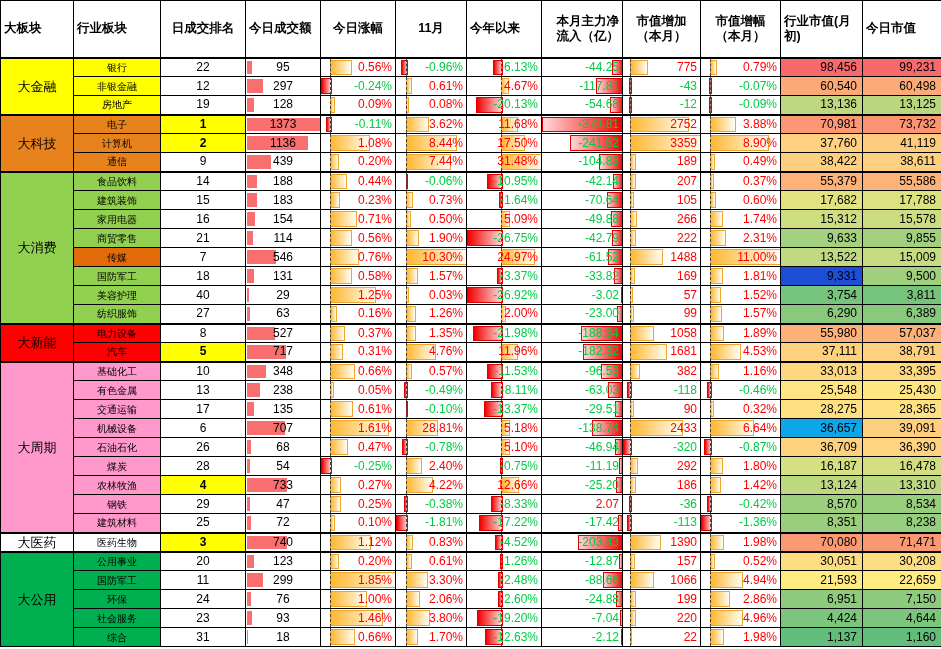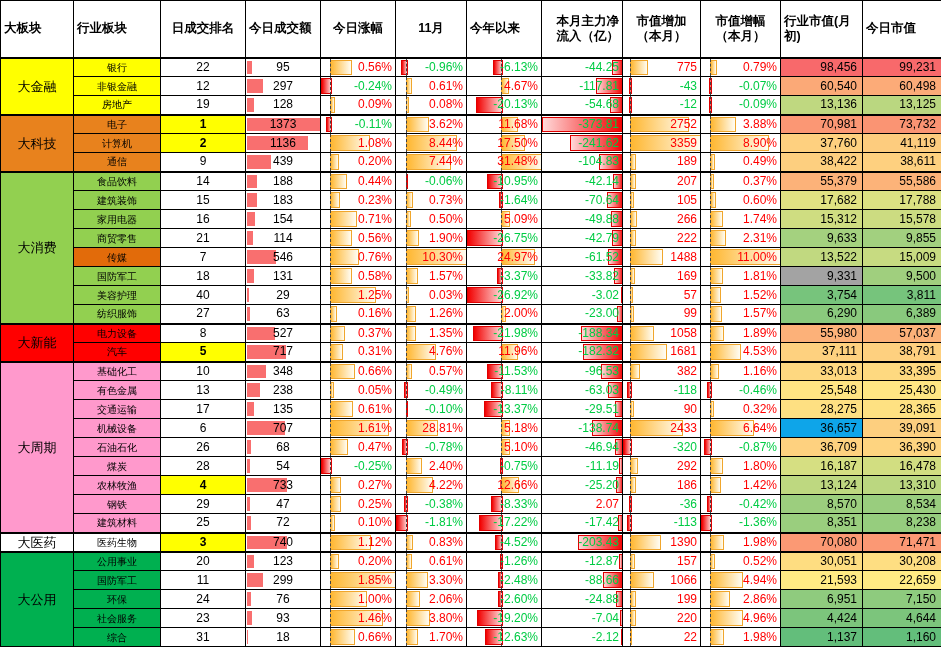--- a/index.html
+++ b/index.html
@@ -637,21 +637,21 @@
           <td class="r">
             <span class="bar barP" style="left:8.698015765153574%;width:4.593639575971732%"></span>
             <span class="axis" style="left:8.698015765153574%"></span>
             <span class="txt pos">169</span>
           </td>
           <td class="r">
             <span class="bar barP" style="left:11.003236245954694%;width:14.64401294498382%"></span>
             <span class="axis" style="left:11.003236245954694%"></span>
             <span class="txt pos">1.81%</span>
           </td>
-          <td class="caps" style="background:#a3a3a3">
+          <td class="caps" style="background:#1d4ed8">
             <span class="txt">9,331</span>
           </td>
           <td class="caps" style="background:#a0cf7e">
             <span class="txt">9,500</span>
           </td>
         </tr>
         <tr class="">
           <td class="ind" style="background:#92D050">
             <span class="txt">美容护理</span>
           </td>

